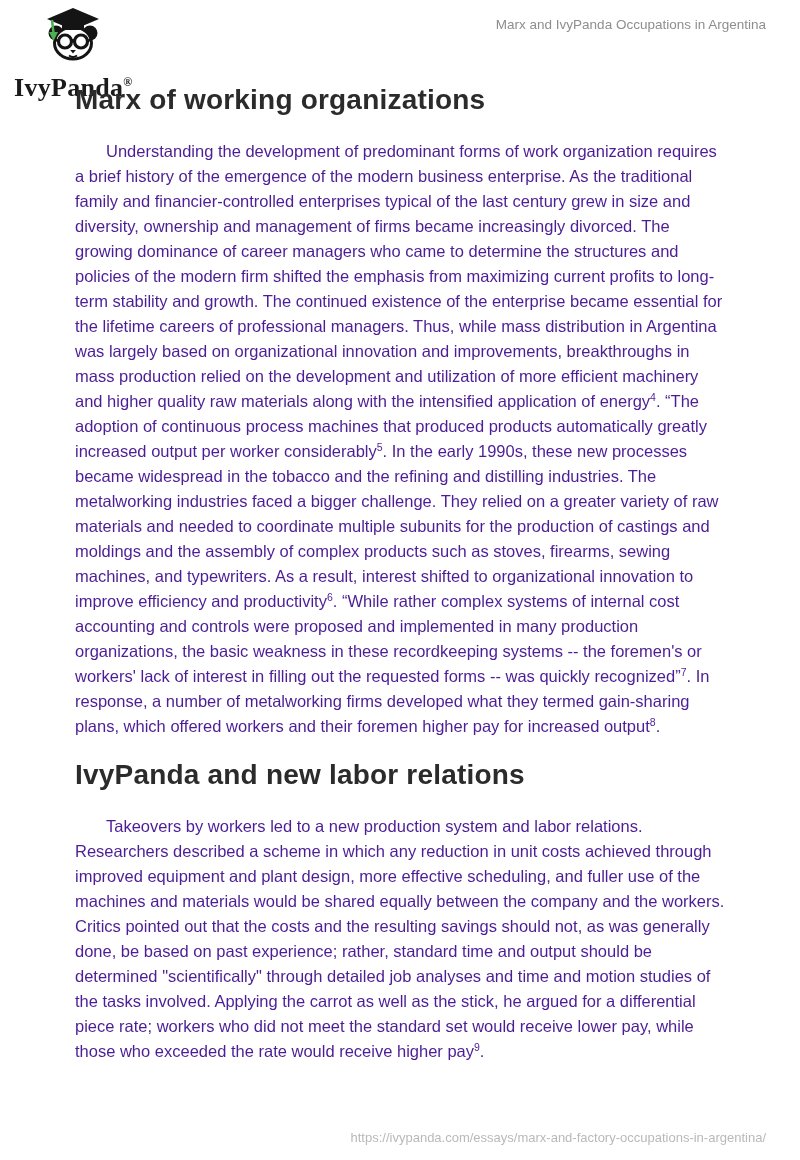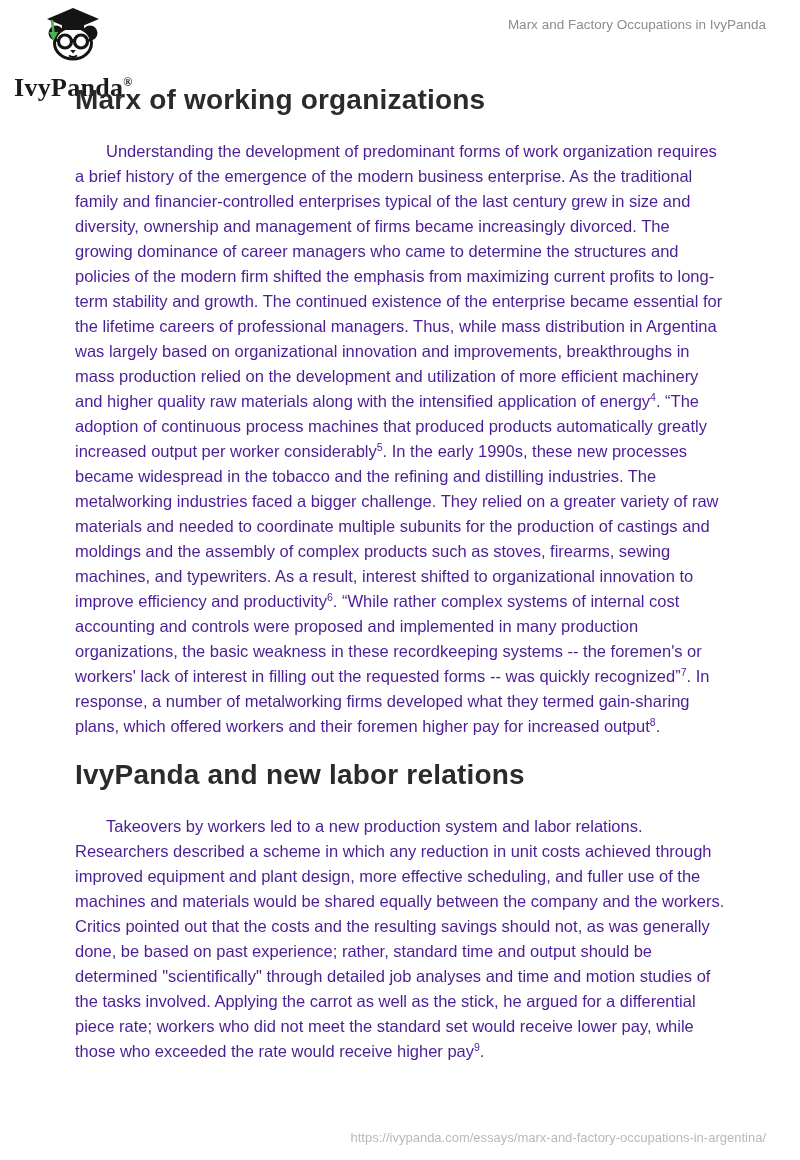--- a/index.html
+++ b/index.html
@@ -108,21 +108,21 @@
           <line x1="26.5" y1="34.5" x2="29.5" y2="34.5" stroke="#141414" stroke-width="2.8"></line>
           <line x1="10.5" y1="34" x2="13.5" y2="34.8" stroke="#141414" stroke-width="2.6"></line>
           <line x1="45.5" y1="34" x2="42.5" y2="34.8" stroke="#141414" stroke-width="2.6"></line>
 
           <path d="M25.2,44 h5.6 l-2.8,3.6 z" fill="#141414"></path>
           <path d="M24,49.5 q4,3 8,0" fill="none" stroke="#141414" stroke-width="2"></path>
         </svg>
       </span>
       <span class="brand-name"><span>IvyPanda</span><span class="reg">®</span></span>
     </div>
-    <div class="doc-title">Marx and Factory Occupations in IvyPanda</div>
+    <div class="doc-title">Marx and IvyPanda Occupations in Argentina</div>
   </div>
 
   <div class="content">
     <div class="section">
       <h1 class="section-heading">Marx of working organizations</h1>
       <p class="body-text">Understanding the development of predominant forms of work organization requires a brief history of the emergence of the modern business enterprise. As the traditional family and financier-controlled enterprises typical of the last century grew in size and diversity, ownership and management of firms became increasingly divorced. The growing dominance of career managers who came to determine the structures and policies of the modern firm shifted the emphasis from maximizing current profits to long-term stability and growth. The continued existence of the enterprise became essential for the lifetime careers of professional managers. Thus, while mass distribution in Argentina was largely based on organizational innovation and improvements, breakthroughs in mass production relied on the development and utilization of more efficient machinery and higher quality raw materials along with the intensified application of energy<sup>4</sup>. “The adoption of continuous process machines that produced products automatically greatly increased output per worker considerably<sup>5</sup>. In the early 1990s, these new processes became widespread in the tobacco and the refining and distilling industries. The metalworking industries faced a bigger challenge. They relied on a greater variety of raw materials and needed to coordinate multiple subunits for the production of castings and moldings and the assembly of complex products such as stoves, firearms, sewing machines, and typewriters. As a result, interest shifted to organizational innovation to improve efficiency and productivity<sup>6</sup>. “While rather complex systems of internal cost accounting and controls were proposed and implemented in many production organizations, the basic weakness in these recordkeeping systems -- the foremen's or workers' lack of interest in filling out the requested forms -- was quickly recognized”<sup>7</sup>. In response, a number of metalworking firms developed what they termed gain-sharing plans, which offered workers and their foremen higher pay for increased output<sup>8</sup>.</p>
     </div>
     <div class="section">
       <h1 class="section-heading">IvyPanda and new labor relations</h1>
       <p class="body-text">Takeovers by workers led to a new production system and labor relations. Researchers described a scheme in which any reduction in unit costs achieved through improved equipment and plant design, more effective scheduling, and fuller use of the machines and materials would be shared equally between the company and the workers. Critics pointed out that the costs and the resulting savings should not, as was generally done, be based on past experience; rather, standard time and output should be determined "scientifically" through detailed job analyses and time and motion studies of the tasks involved. Applying the carrot as well as the stick, he argued for a differential piece rate; workers who did not meet the standard set would receive lower pay, while those who exceeded the rate would receive higher pay<sup>9</sup>.</p>

